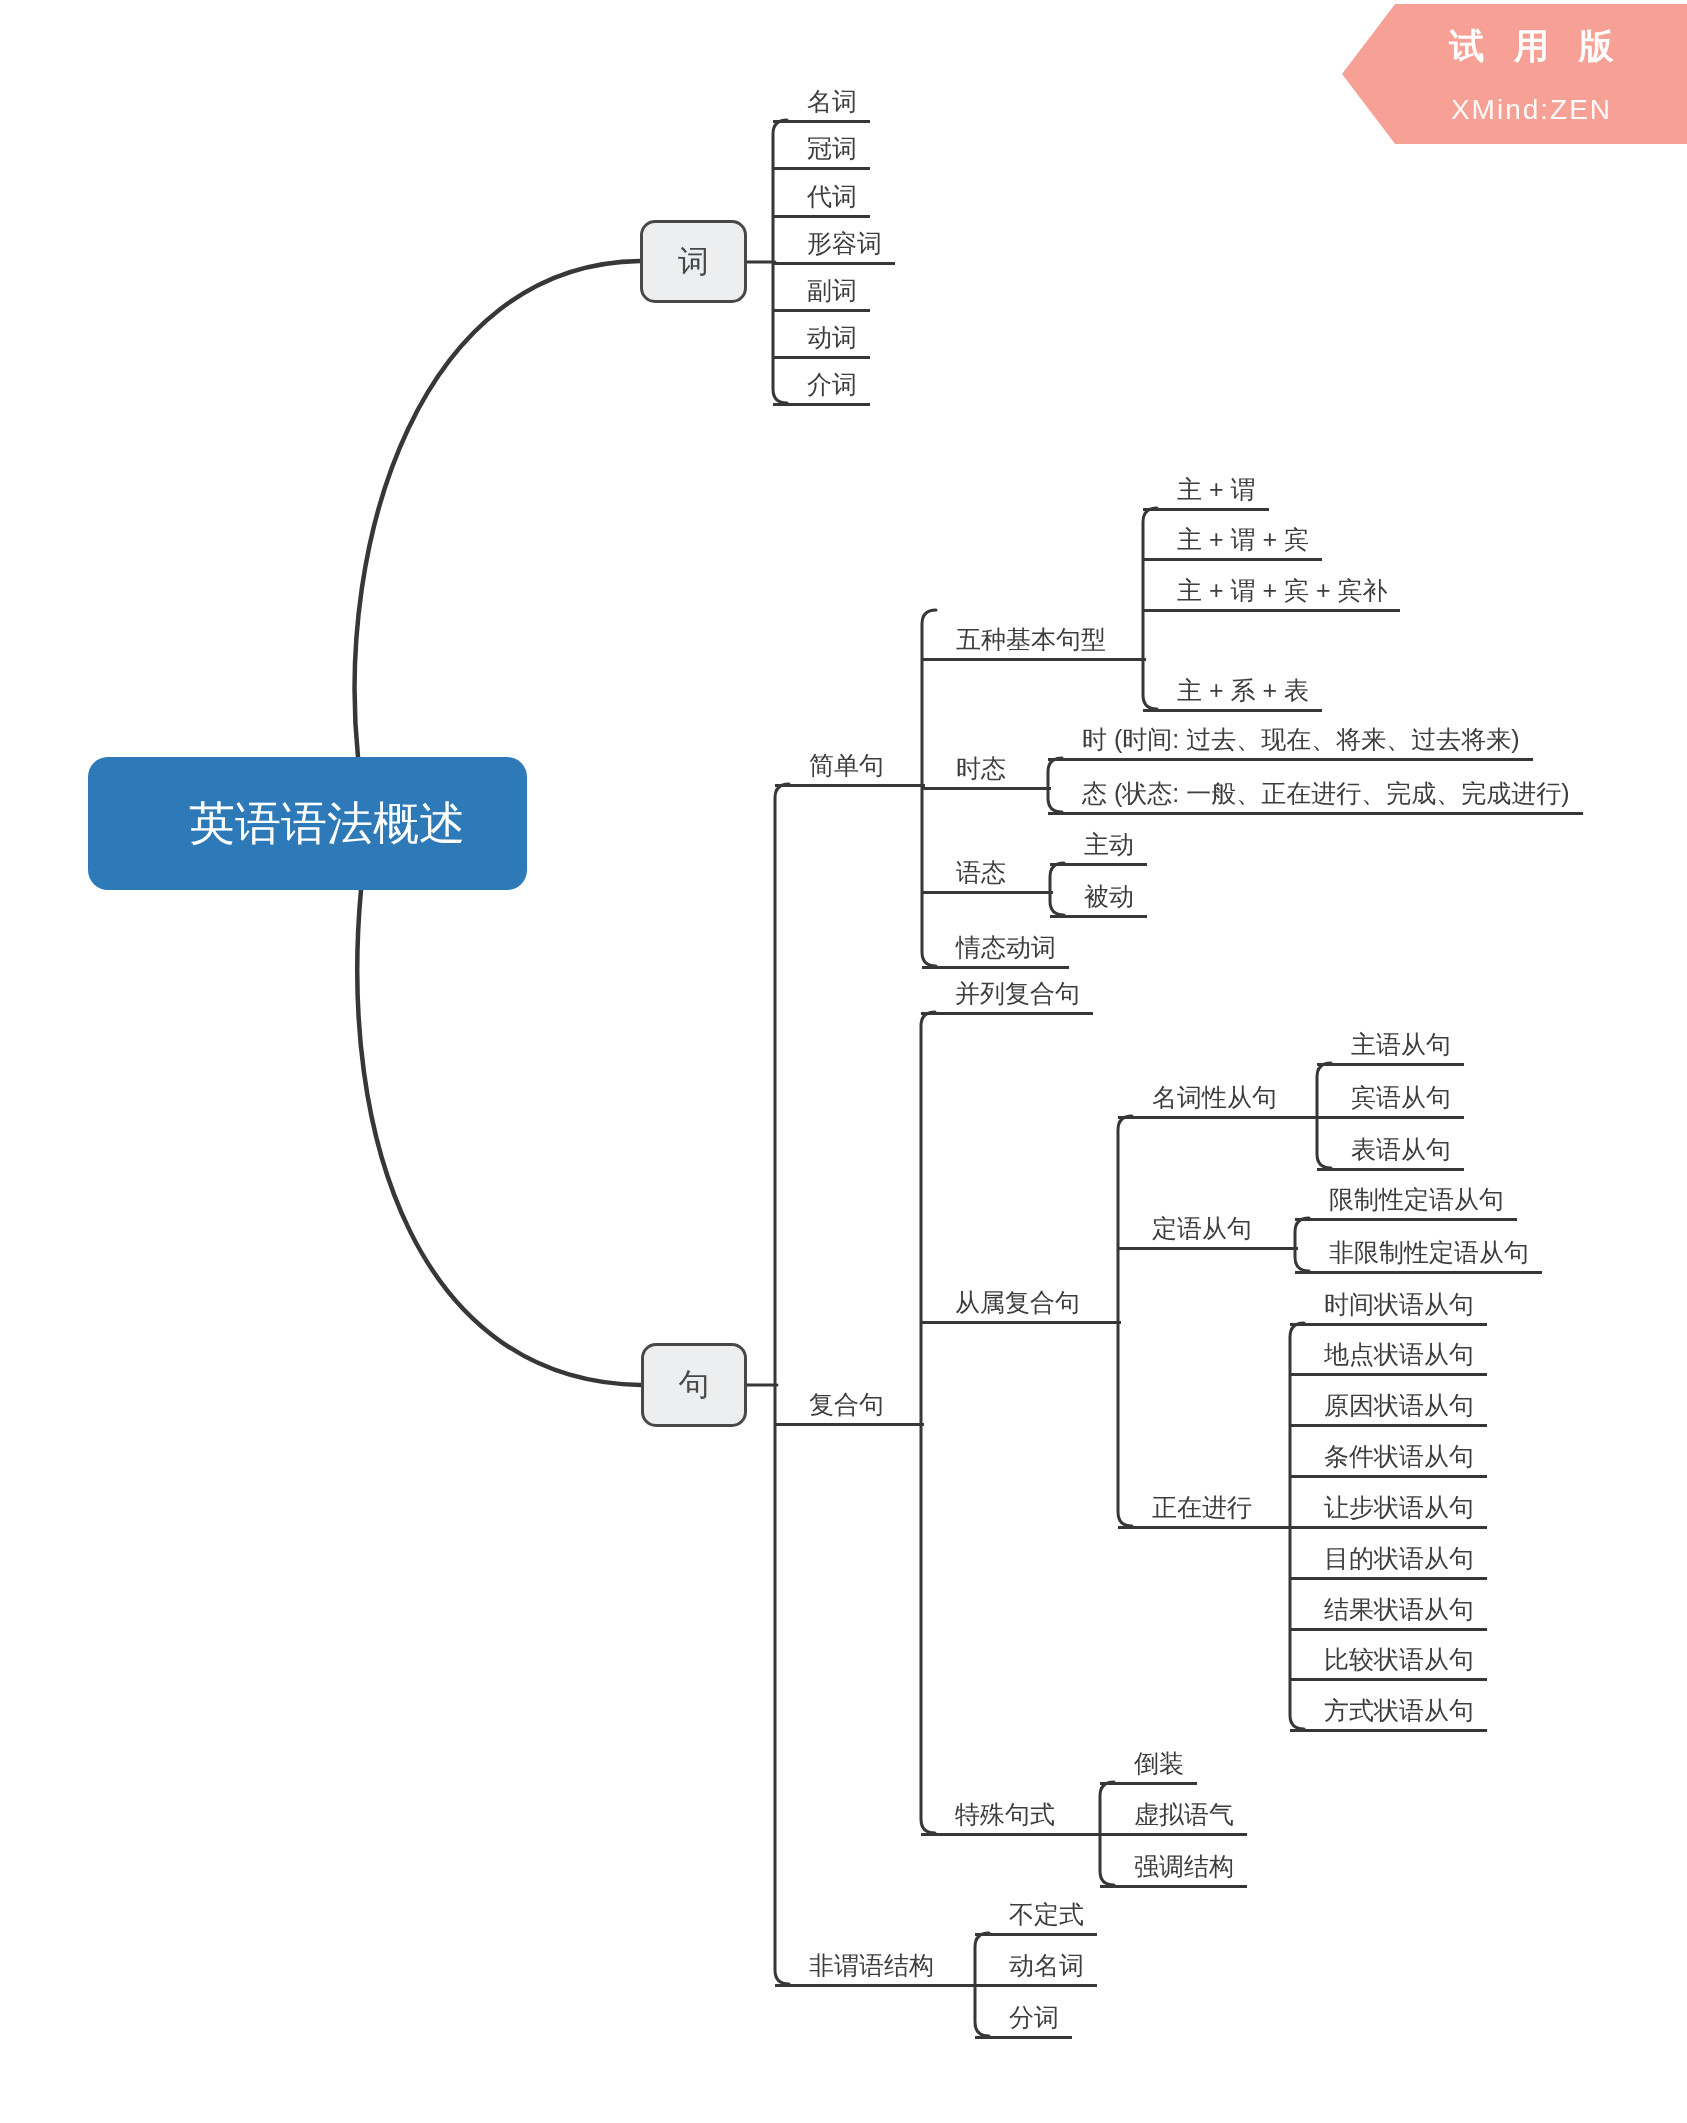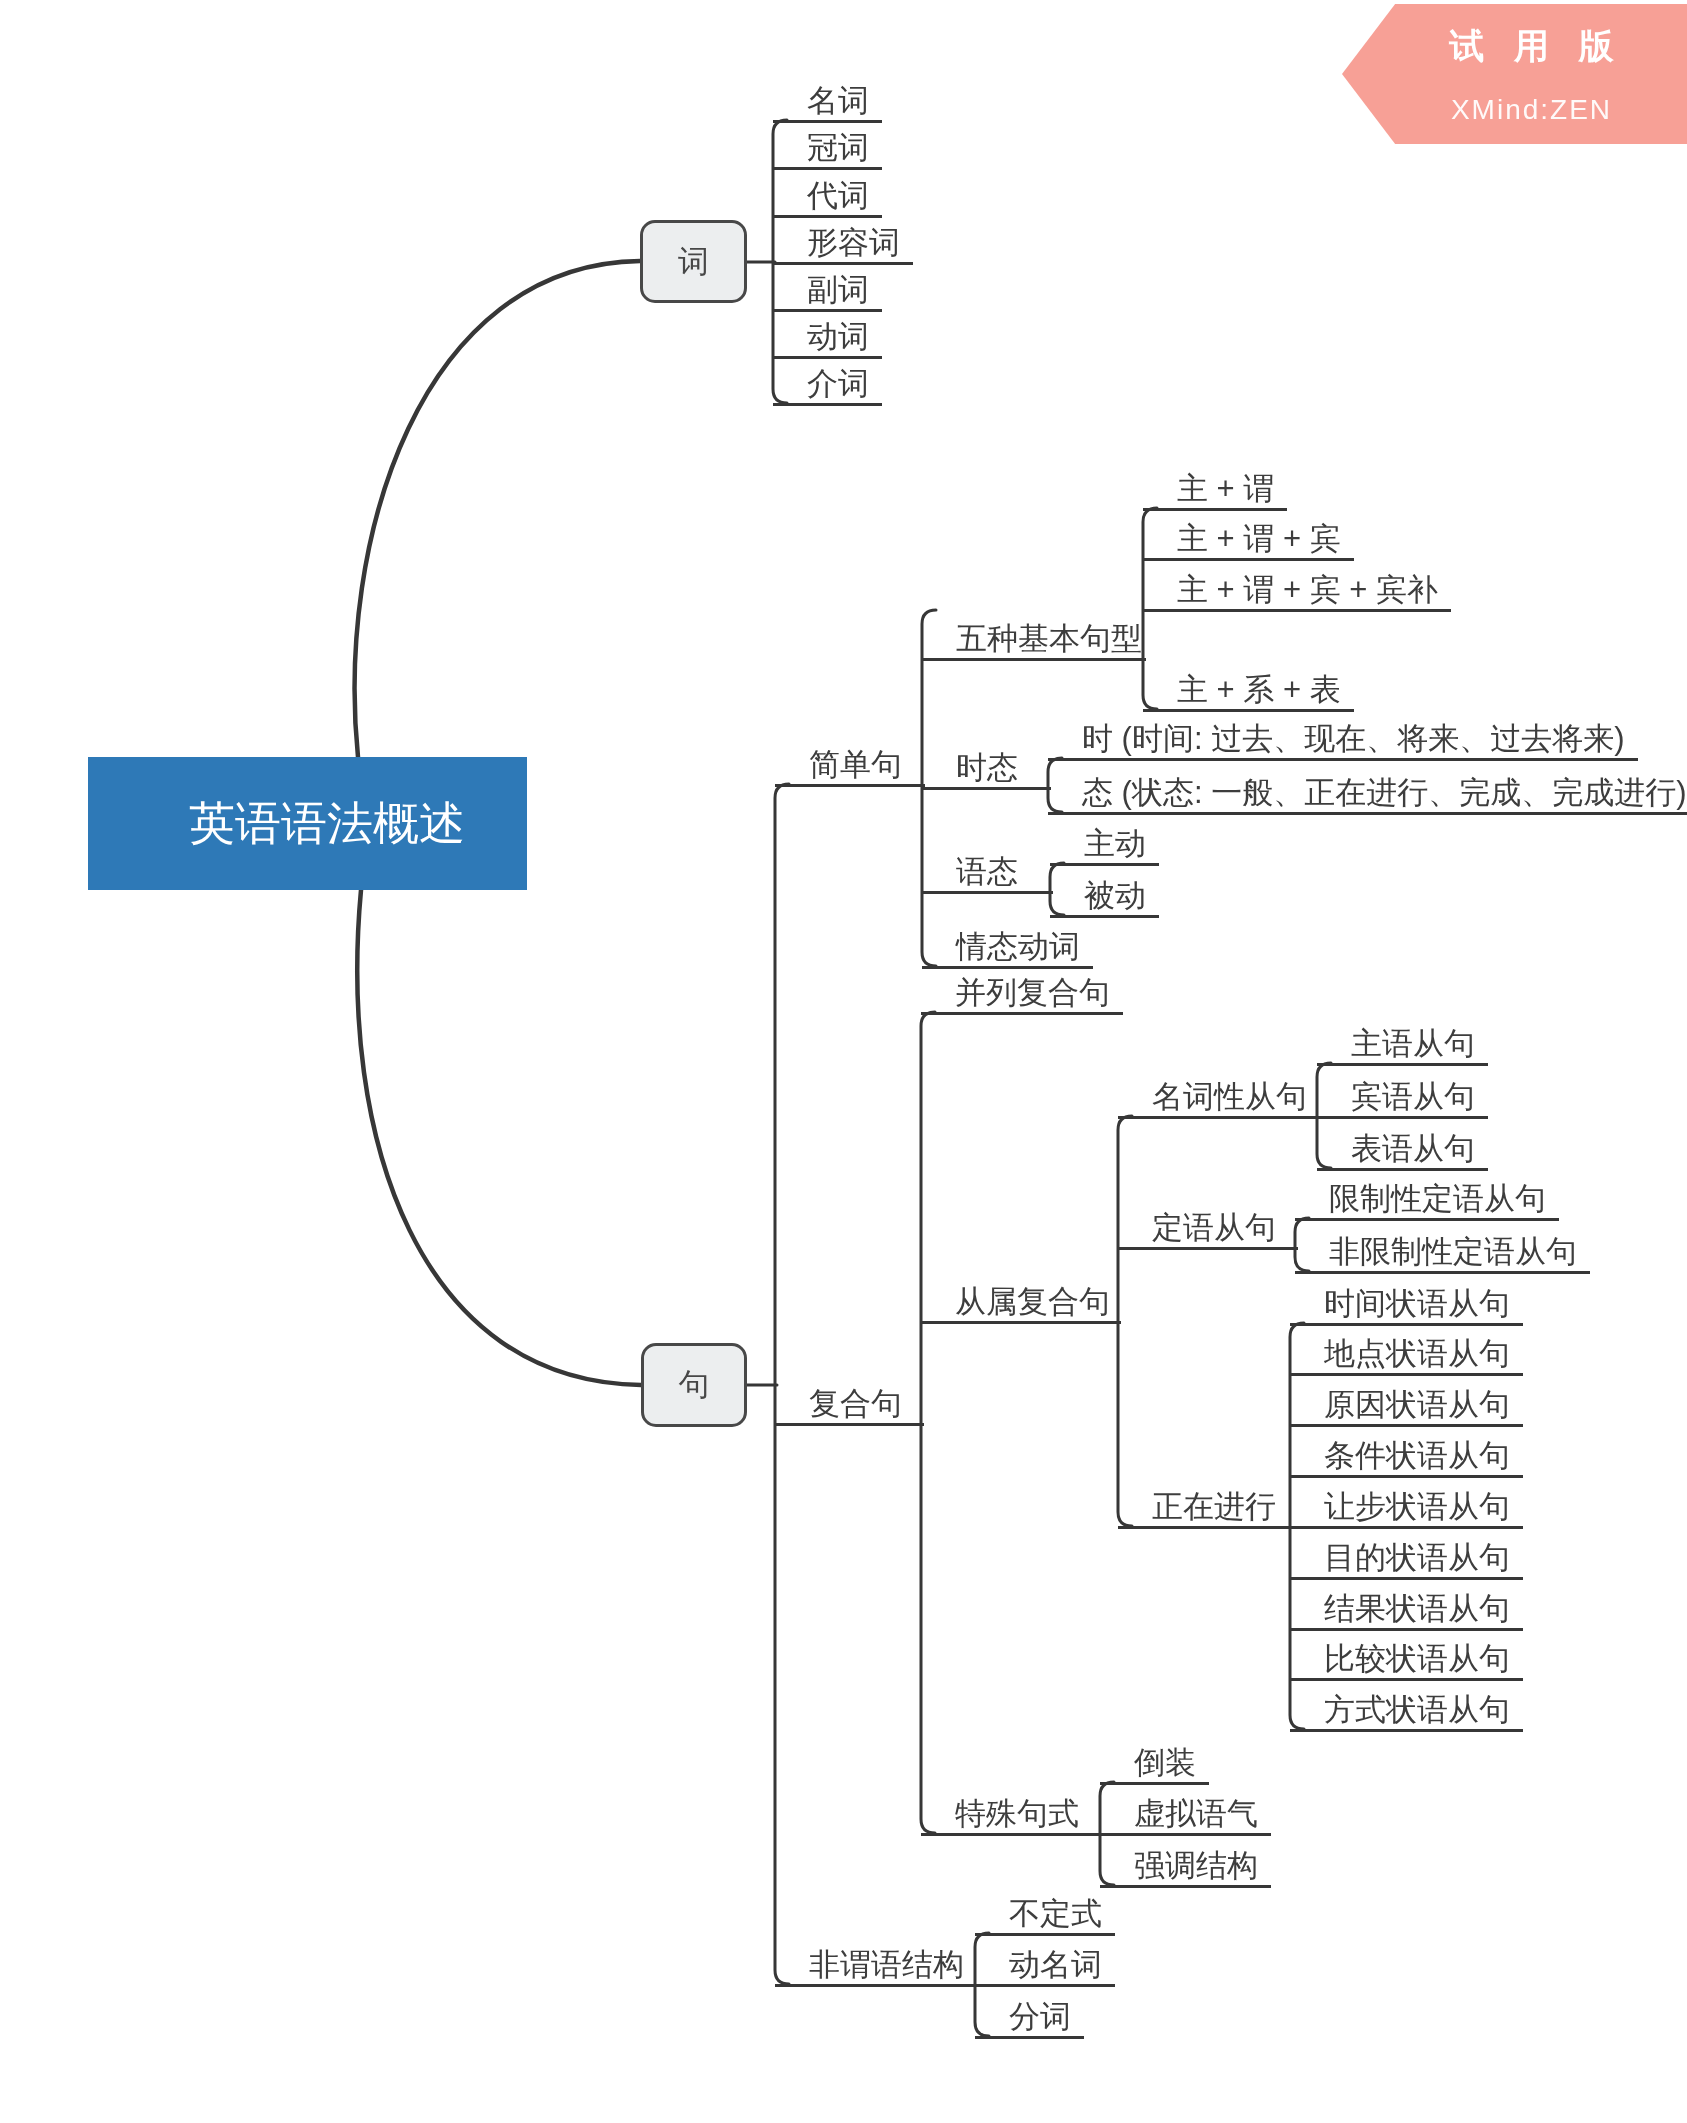--- a/index.html
+++ b/index.html
@@ -11,36 +11,36 @@
     overflow:hidden;
   }
   #links{position:absolute;left:0;top:0;z-index:0;}
   #nodes{position:absolute;left:0;top:0;width:100%;height:100%;z-index:1;}
   .topic{
     position:absolute;
     white-space:nowrap;
     box-sizing:border-box;
     height:40px;
     line-height:36px;
-    font-size:31px;
+    font-size:25px;
     color:var(--text,#3d3d3d);
     border-bottom:3px solid var(--line,#373737);
     padding:0 13px 16px 34px;
   }
   .box{
     position:absolute;
     box-sizing:border-box;
     display:flex;align-items:center;justify-content:center;
     white-space:nowrap;
   }
   .root-box{
     background:var(--root-fill,#2e79b7);
     color:#ffffff;
     font-size:46px;
-    border-radius:0;
+    border-radius:20px;
     padding-left:39px;
   }
   .branch-box{
     background:var(--node-fill,#eceeef);
     color:#474747;
     font-size:31px;
     border:3px solid #484848;
     border-radius:15px;
   }
   .ribbon{

